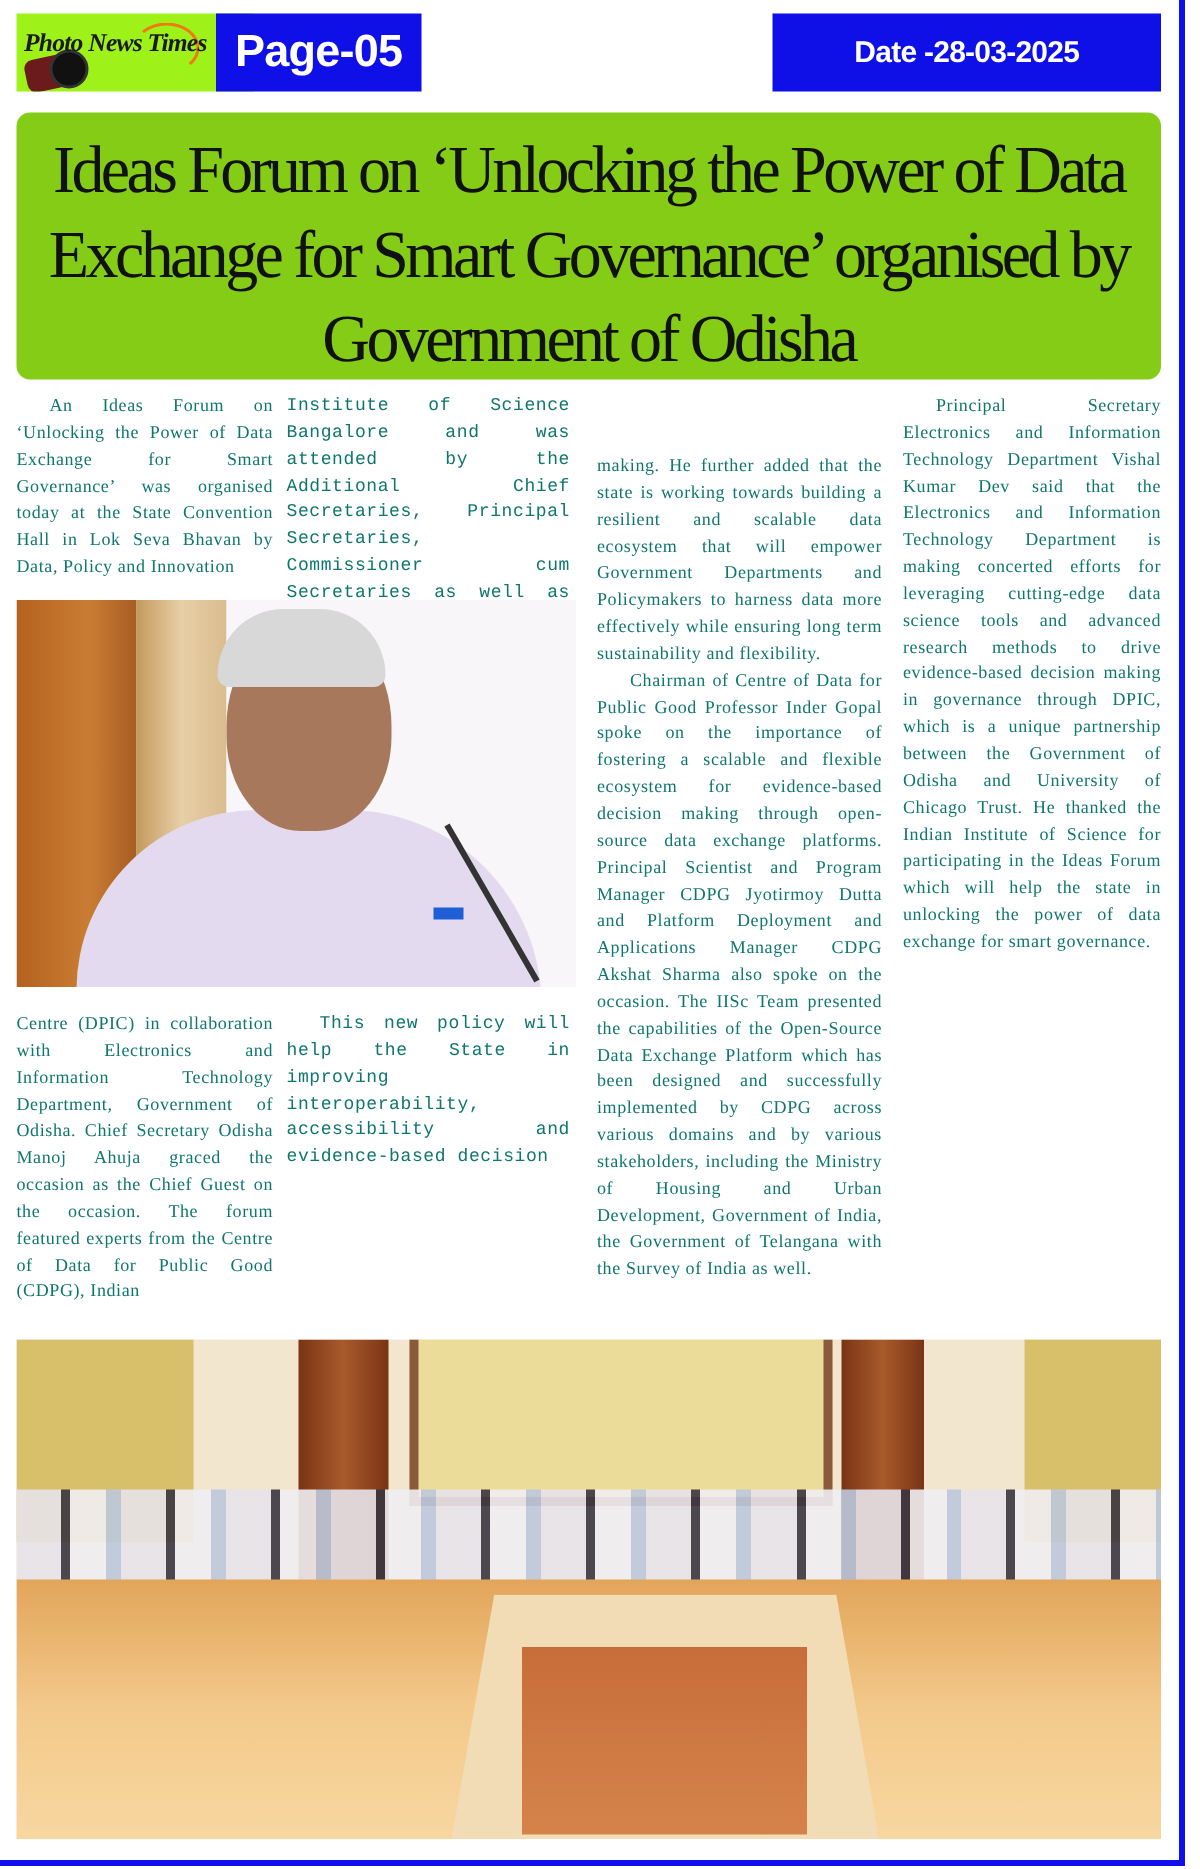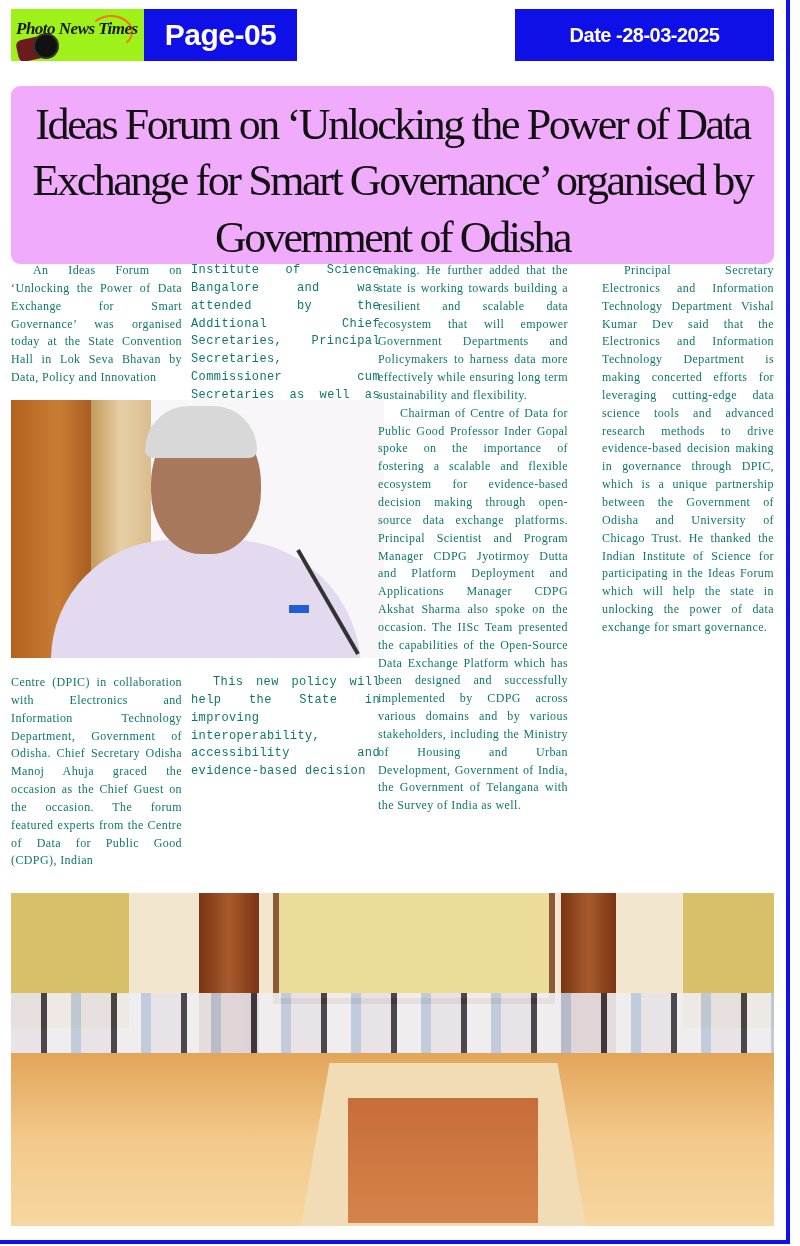--- a/index.html
+++ b/index.html
@@ -6,32 +6,32 @@
   body { width:800px; height:1246px; background:#ffffff; position:relative; overflow:hidden; font-family:"Liberation Serif", serif; }
   .border-right { position:absolute; left:786px; top:0; width:4px; height:1244px; background:#1010ee; }
   .border-bottom { position:absolute; left:0; top:1240px; width:790px; height:4px; background:#1010ee; }
 
   .masthead-logo { position:absolute; left:11px; top:9px; width:158px; height:52px; background:#9ef21a; overflow:hidden; }
   .logo-text { position:absolute; left:5px; top:10px; font-family:"Liberation Serif", serif; font-style:italic; font-weight:bold; font-size:17px; color:#1a1a1a; letter-spacing:-0.5px; white-space:nowrap; }
   .logo-swoosh { position:absolute; left:78px; top:6px; width:40px; height:30px; border:2px solid #f07a10; border-radius:50%; border-left-color:transparent; border-bottom-color:transparent; }
   .logo-camera { position:absolute; left:6px; top:28px; width:38px; height:22px; background:#6b1b1b; border-radius:6px; transform:rotate(-12deg); }
   .logo-lens { position:absolute; left:22px; top:24px; width:22px; height:22px; background:#111; border-radius:50%; border:2px solid #333; }
 
-  .page-label { position:absolute; left:144px; top:9px; width:153px; height:52px; background:#0f0fe8; color:#fff; font-family:"Liberation Sans", sans-serif; font-weight:bold; font-size:30px; line-height:52px; text-align:center; letter-spacing:-0.5px; }
+  .page-label { position:absolute; left:144px; top:9px; width:137px; height:52px; background:#0f0fe8; color:#fff; font-family:"Liberation Sans", sans-serif; font-weight:bold; font-size:30px; line-height:52px; text-align:center; letter-spacing:-0.5px; }
   .date-label { position:absolute; left:515px; top:9px; width:259px; height:52px; background:#0f0fe8; color:#fff; font-family:"Liberation Sans", sans-serif; font-weight:bold; font-size:20px; line-height:52px; text-align:center; letter-spacing:-0.5px; }
 
-  .headline-box { position:absolute; left:11px; top:75px; width:763px; height:178px; background:#f0abfc; border-radius:9px;margin-top:11px; }
+  .headline-box { position:absolute; left:11px; top:75px; width:763px; height:178px; background:#84cc16; border-radius:9px; }
   .headline { margin:0; padding:12px 10px 0; text-align:center; font-family:"Liberation Serif", serif; font-weight:normal; font-size:44px; line-height:55px; letter-spacing:-2.4px; color:#111; transform:scaleY(1.02); }
 
   .col { position:absolute; font-family:"Liberation Serif", serif; font-size:12px; line-height:17.85px; color:#0f766e; text-align:justify; letter-spacing:0.4px; }
   .col p { margin:0; text-indent:22px; }
   .col p.noindent { text-indent:0; }
   .c1 { left:11px; width:171px; }
   .c2 { left:191px; width:189px;font-family:Liberation Mono, monospace; }
-  .c3 { left:378px; width:190px; }
+  .c3 { left:398px; width:190px;margin-top:40px; }
   .c4 { left:602px; width:172px; }
 
   .photo-portrait { position:absolute; left:11px; top:400px; width:373px; height:258px; overflow:hidden; background:#f4f1f4; }
   .pp-wood { position:absolute; left:0; top:0; width:80px; height:258px; background:linear-gradient(90deg,#b4621f,#c97d33 60%,#a85d22); }
   .pp-curtain { position:absolute; left:80px; top:0; width:60px; height:258px; background:linear-gradient(90deg,#c49a5c,#e7cfa6,#d9bd8e); }
   .pp-wall { position:absolute; left:140px; top:0; width:233px; height:258px; background:#f8f6f8; }
   .pp-body { position:absolute; left:40px; top:140px; width:310px; height:150px; background:#e3daf0; border-radius:120px 130px 0 0; }
   .pp-head { position:absolute; left:140px; top:14px; width:110px; height:140px; background:#a8785c; border-radius:50% 50% 45% 45%; }
   .pp-hair { position:absolute; left:134px; top:6px; width:112px; height:52px; background:#d8d8d8; border-radius:55px 55px 10px 10px; }
   .pp-mic { position:absolute; left:285px; top:150px; width:4px; height:120px; background:#333; transform:rotate(-30deg); transform-origin:top; }

